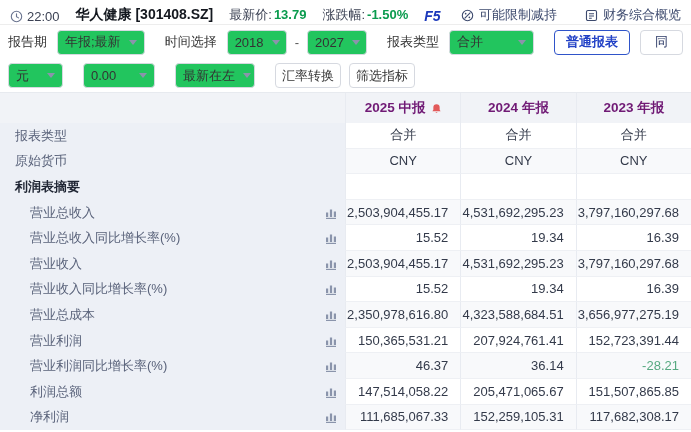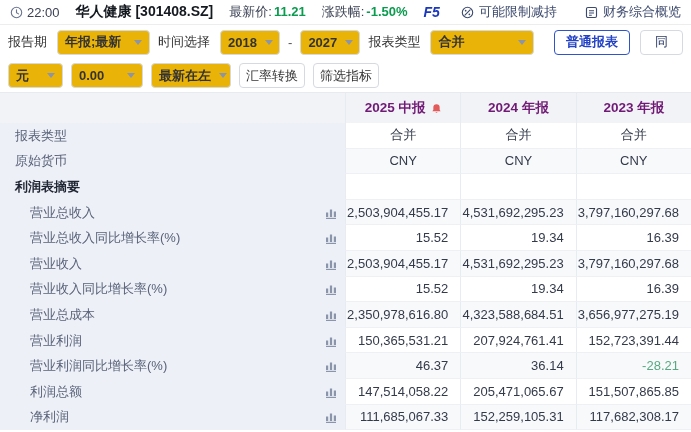--- a/index.html
+++ b/index.html
@@ -1,52 +1,52 @@
 <!DOCTYPE html>
 <html><head>
 <meta charset="utf-8">
 <style>
   * { margin:0; padding:0; box-sizing:border-box; }
   html,body { width:691px; height:432px; overflow:hidden; background:#fff;
     font-family:"Liberation Sans","DejaVu Sans",sans-serif; }
   .app { width:691px; height:432px; position:relative; font-size:13px; color:#333; }
 
   
-  .topbar { height:25px; display:flex; align-items:center; padding:0 10px;
+  .topbar { height:25px; display:flex; align-items:flex-end; padding:0 10px;
     border-bottom:1px solid #ededed; white-space:nowrap; }
   .tb-item { display:flex; align-items:center; gap:4px; }
   .tb-time { color:#3c4254; }
   .tb-stock { font-weight:bold; color:#14181f; font-size:14px; margin-left:16px; }
   .tb-pair { margin-left:16px; color:#3c4254; }
   .tb-pair .green { color:#0a9b4e; font-weight:bold; margin-left:2px; }
   .tb-f5 { margin-left:16px; color:#1c39bb; font-weight:bold; font-style:italic; font-size:14px; }
   .tb-right { margin-left:auto; display:flex; gap:28px; }
   .tb-link { display:flex; align-items:center; gap:5px; color:#3d4a6e; cursor:pointer; }
   .icon-svg { display:inline-block; vertical-align:middle; }
 
   
   .filter-row { display:flex; align-items:center; padding:0 8px; gap:8px; white-space:nowrap; }
   .row1 { height:34px; }
   .row2 { height:33px; }
   .f-label { color:#333; margin-right:2px; }
-  .select { height:25px; border:1px solid #d6d9e0; border-radius:4px; background:#eab308;
+  .select { height:25px; border:1px solid #d6d9e0; border-radius:4px; background:#22c55e;
     display:flex; align-items:center; justify-content:space-between; padding:0 7px;
-    color:#333; cursor:pointer;font-weight:bold; }
+    color:#333; cursor:pointer; }
   .caret { width:0; height:0; border-left:4px solid transparent; border-right:4px solid transparent;
     border-top:5px solid #8a94ab; margin-left:8px; flex:none; }
   .w125{width:125px;} .w60{width:60px;} .w140{width:140px;}
   .w55{width:55px;} .w72{width:72px;} .w80{width:80px;}
   .dash { color:#555; }
   .btn { height:25px; border:1px solid #d6d9e0; border-radius:4px; background:#fff;
     padding:0 6px; font-size:13px; color:#333; cursor:pointer;
     font-family:"Liberation Sans","DejaVu Sans",sans-serif; }
   .btn-primary { border:1px solid #2f54c9; color:#2342c6; font-weight:bold;
     width:76px; margin-left:12px; flex:none; }
   .btn-cut { color:#2c3a66; padding:0 14px; flex:none; margin-left:2px; }
-  .gap16 { margin-left:0; }
+  .gap16 { margin-left:12px; }
 
   
   .table { width:691px; }
   .thead { display:flex; height:31px; background:#f1f3f7; border-top:1px solid #e7eaef; }
   .th { display:flex; align-items:center; justify-content:center; gap:5px;
     font-weight:bold; color:#701a75; font-size:13.5px; }
   .label-col { width:345px; flex:none; }
   .vcol { width:115.33px; flex:none; border-left:1px solid #e8ebf1; }
   .tbody .tr { display:flex; height:25.6px; }
   .tr .td { display:flex; align-items:center; }
@@ -70,21 +70,21 @@
   <header class="topbar">
     <span class="tb-item">
       <svg class="icon-svg" width="13" height="13" viewBox="0 0 14 14">
         <circle cx="7" cy="7" r="5.6" fill="none" stroke="#6b7590" stroke-width="1.2"></circle>
         <path d="M7 4v3.2l2.2 1.3" fill="none" stroke="#6b7590" stroke-width="1.2" stroke-linecap="round"></path>
       </svg>
       <span class="tb-time">22:00</span>
     </span>
     <span class="tb-stock">华人健康 [301408.SZ]</span>
     <span class="tb-pair">
-      <span>最新价:</span><span class="green">11.21</span>
+      <span>最新价:</span><span class="green">13.79</span>
     </span>
     <span class="tb-pair">
       <span>涨跌幅:</span><span class="green">-1.50%</span>
     </span>
     <span class="tb-f5">F5</span>
     <span class="tb-right">
       <span class="tb-link">
         <svg class="icon-svg" width="13" height="13" viewBox="0 0 14 14">
           <circle cx="7" cy="7" r="5.6" fill="none" stroke="#3d4a6e" stroke-width="1.2"></circle>
           <path d="M4.2 9.8 L9.8 4.2" fill="none" stroke="#3d4a6e" stroke-width="1.2" stroke-linecap="round"></path>

